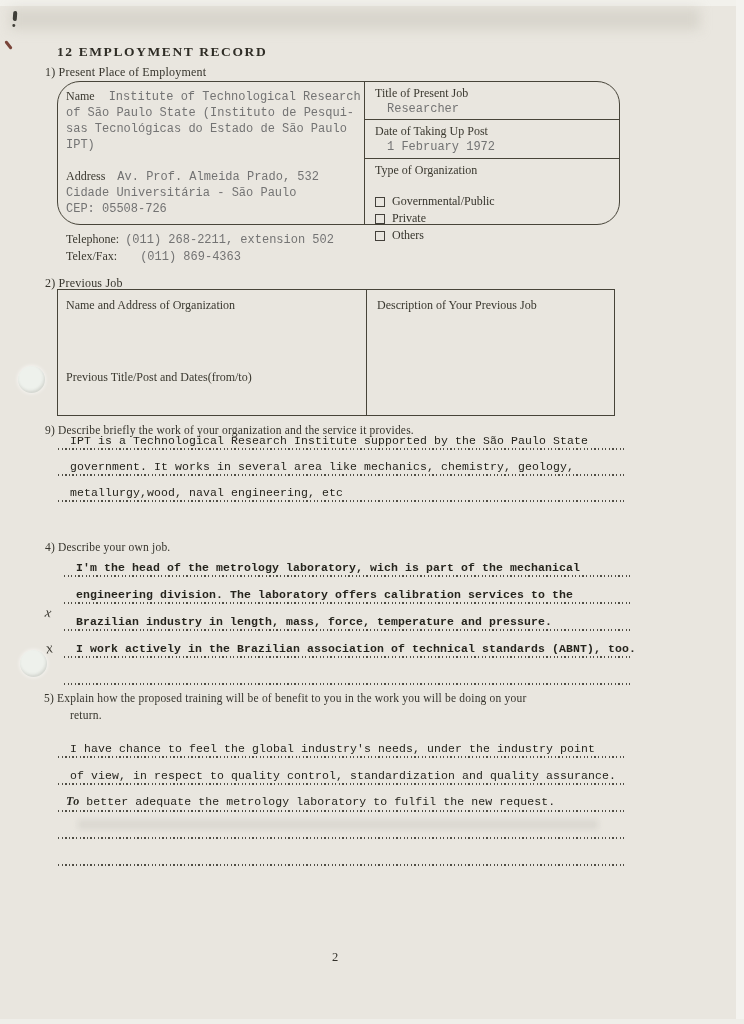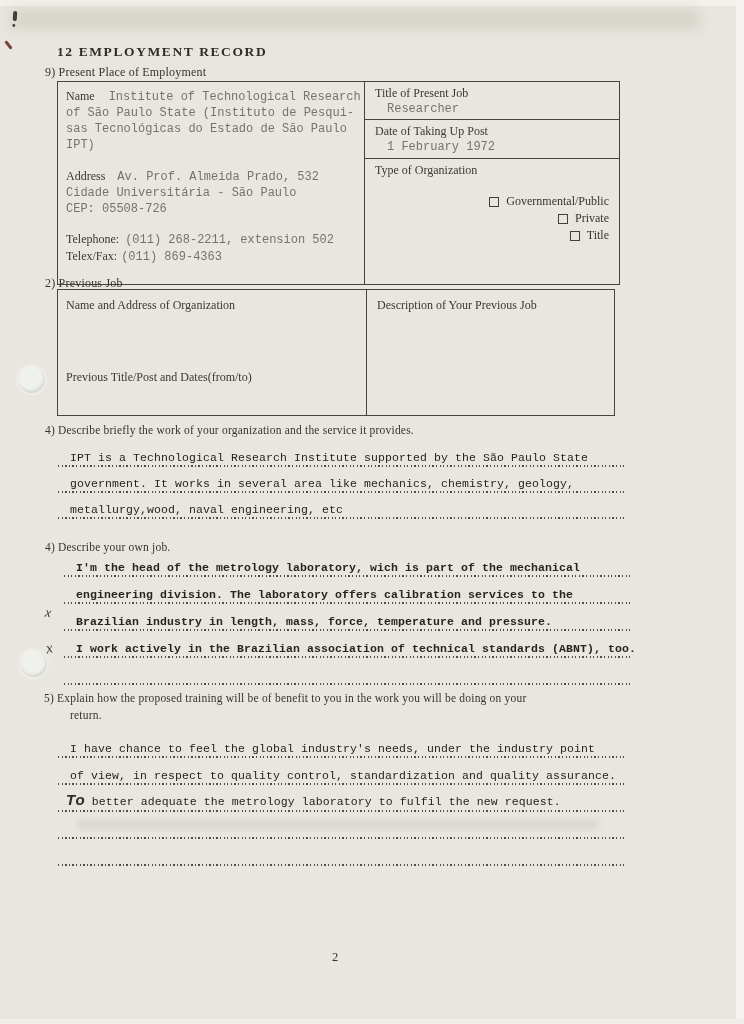--- a/index.html
+++ b/index.html
@@ -29,68 +29,68 @@
 
   
   .title { left:57px; top:44px; font-size:13.5px; font-weight:bold; letter-spacing:1.6px; color:#2f2d26; }
   .seclabel { font-size:12px; color:#36342c; letter-spacing:0.2px; }
   .flabel { font-size:12px; color:#3a382f; }
   .typed { font-family:"Liberation Mono", monospace; font-size:12px; color:#737373; }
   .typed-sm { font-family:"Liberation Mono", monospace; font-size:11.5px; color:#25241d; letter-spacing:0.1px; }
 
   
   .ftable { border:1.6px solid #474439; display:flex; box-sizing:border-box; background:transparent; }
-  .t1 { left:57px; top:81px; width:563px; height:204px; }
+  .t1 { left:57px; top:81px; width:563px; height:144px;border-radius:23px; }
   .t1-left { width:307px; border-right:1.6px solid #474439; box-sizing:border-box; padding:6px 6px 0 8px; }
   .t1-left .ln { line-height:16px; white-space:nowrap; }
   .lblrow { display:flex; align-items:baseline; }
   .t1-right { flex:1; display:flex; flex-direction:column; }
   .t1r-row { border-bottom:1.6px solid #474439; box-sizing:border-box; padding:4px 10px; }
   .t1r-row1 { height:38px; }
   .t1r-row2 { height:39px; }
   .t1r-row3 { flex:1; border-bottom:none; }
   .indent { padding-left:12px; line-height:17px; }
   .cbgroup { margin-top:15px; }
-  .cbrow { display:flex; align-items:center; gap:7px; height:17px;justify-content:flex-end; }
+  .cbrow { display:flex; align-items:center; gap:7px; height:17px; }
   .cbox { width:10px; height:10px; border:1.4px solid #43403a; box-sizing:border-box; background:transparent; flex:none; }
   .cblabel { font-size:12px; color:#36342c; }
 
   .t2 { left:57px; top:289px; width:558px; height:127px; }
   .t2-left { width:309px; border-right:1.6px solid #474439; box-sizing:border-box; padding:8px 8px; position:relative; }
   .t2-right { flex:1; padding:8px 10px; }
   .t2-sub { position:absolute; left:8px; top:80px; }
 
   
   .answers { box-sizing:border-box; }
   .ansline { position:relative; width:566px; }
   .h26 { height:26px; } .h27 { height:27px; }
   .anstext { position:absolute; left:12px; bottom:3px; white-space:nowrap; }
   .dots { position:absolute; left:0; right:0; bottom:0; height:1.9px;
           background-image:repeating-linear-gradient(90deg,#4f4d44 0,#4f4d44 1.3px,transparent 1.3px,transparent 3.6px); }
   .xmark { font-size:14px; font-style:italic; color:#403e37; font-family:"Liberation Serif", serif; }
-  .hand { font-family:Liberation Sans, sans-serif; font-style:italic; font-size:15px; font-weight:bold; color:#2c2b24; margin-right:6px; letter-spacing:1px; }
+  .hand { font-family:Liberation Serif, serif; font-style:italic; font-size:12px; font-weight:bold; color:#2c2b24; margin-right:6px; letter-spacing:1px; }
   .pagenum { left:332px; top:950px; font-size:12.5px; color:#33312a; }
 </style>
 </head>
 <body>
 
 <div class="page">
 
   <div class="abs scan-top-white"></div>
   <div class="abs scan-top-band"></div>
   <div class="abs scan-right-strip"></div>
   <div class="abs scan-bottom-strip"></div>
   <div class="abs artifact1"></div>
   <div class="abs artifact2"></div>
   <div class="abs hole hole1"></div>
   <div class="abs hole hole2"></div>
   <div class="abs smudge"></div>
 
   <div class="abs title">12 EMPLOYMENT RECORD</div>
-  <div class="abs seclabel" style="left:45px; top:65px;">9) Present Place of Employment</div>
+  <div class="abs seclabel" style="left:45px; top:65px;">1) Present Place of Employment</div>
 
   <div class="abs ftable t1">
     <div class="t1-left">
       <div class="ln lblrow">
         <span class="flabel">Name</span>
         <span class="typed" style="margin-left:14px;">Institute of Technological Research</span>
       </div>
       <div class="ln typed">of São Paulo State (Instituto de Pesqui-</div>
       <div class="ln typed">sas Tecnológicas do Estado de São Paulo</div>
       <div class="ln typed">IPT)</div>
@@ -99,21 +99,21 @@
         <span class="typed" style="margin-left:12px;">Av. Prof. Almeida Prado, 532</span>
       </div>
       <div class="ln typed">Cidade Universitária - São Paulo</div>
       <div class="ln typed">CEP: 05508-726</div>
       <div class="ln lblrow" style="margin-top:14px;">
         <span class="flabel">Telephone:</span>
         <span class="typed" style="margin-left:6px;">(011) 268-2211, extension 502</span>
       </div>
       <div class="ln lblrow">
         <span class="flabel">Telex/Fax:</span>
-        <span class="typed" style="margin-left:4px;">(011) 869-4363</span>
+        <span class="typed" style="margin-left:23px;">(011) 869-4363</span>
       </div>
     </div>
     <div class="t1-right">
       <div class="t1r-row t1r-row1">
         <div class="flabel">Title of Present Job</div>
         <div class="typed indent">Researcher</div>
       </div>
       <div class="t1r-row t1r-row2">
         <div class="flabel">Date of Taking Up Post</div>
         <div class="typed indent">1 February 1972</div>
@@ -124,40 +124,40 @@
           <div class="cbrow">
             <span class="cbox"></span>
             <span class="cblabel">Governmental/Public</span>
           </div>
           <div class="cbrow">
             <span class="cbox"></span>
             <span class="cblabel">Private</span>
           </div>
           <div class="cbrow">
             <span class="cbox"></span>
-            <span class="cblabel">Title</span>
+            <span class="cblabel">Others</span>
           </div>
         </div>
       </div>
     </div>
   </div>
 
   <div class="abs seclabel" style="left:45px; top:276px;">2) Previous Job</div>
   <div class="abs ftable t2">
     <div class="t2-left">
       <div class="flabel">Name and Address of Organization</div>
       <div class="flabel t2-sub">Previous Title/Post and Dates(from/to)</div>
     </div>
     <div class="t2-right">
       <div class="flabel">Description of Your Previous Job</div>
     </div>
   </div>
 
-  <div class="abs seclabel" style="left:45px; top:424px; font-size:11.5px;">4) Describe briefly the work of your organization and the service it provides.</div>
-  <div class="abs answers" style="left:58px; top:441px;">
+  <div class="abs seclabel" style="left:45px; top:424px; font-size:11.5px;">9) Describe briefly the work of your organization and the service it provides.</div>
+  <div class="abs answers" style="left:58px; top:424px;">
     <div class="ansline h26">
       <span class="anstext typed-sm">IPT is a Technological Research Institute supported by the São Paulo State</span>
       <span class="dots"></span>
     </div>
     <div class="ansline h26">
       <span class="anstext typed-sm">government. It works in several area like mechanics, chemistry, geology,</span>
       <span class="dots"></span>
     </div>
     <div class="ansline h26">
       <span class="anstext typed-sm">metallurgy,wood, naval  engineering, etc</span>

